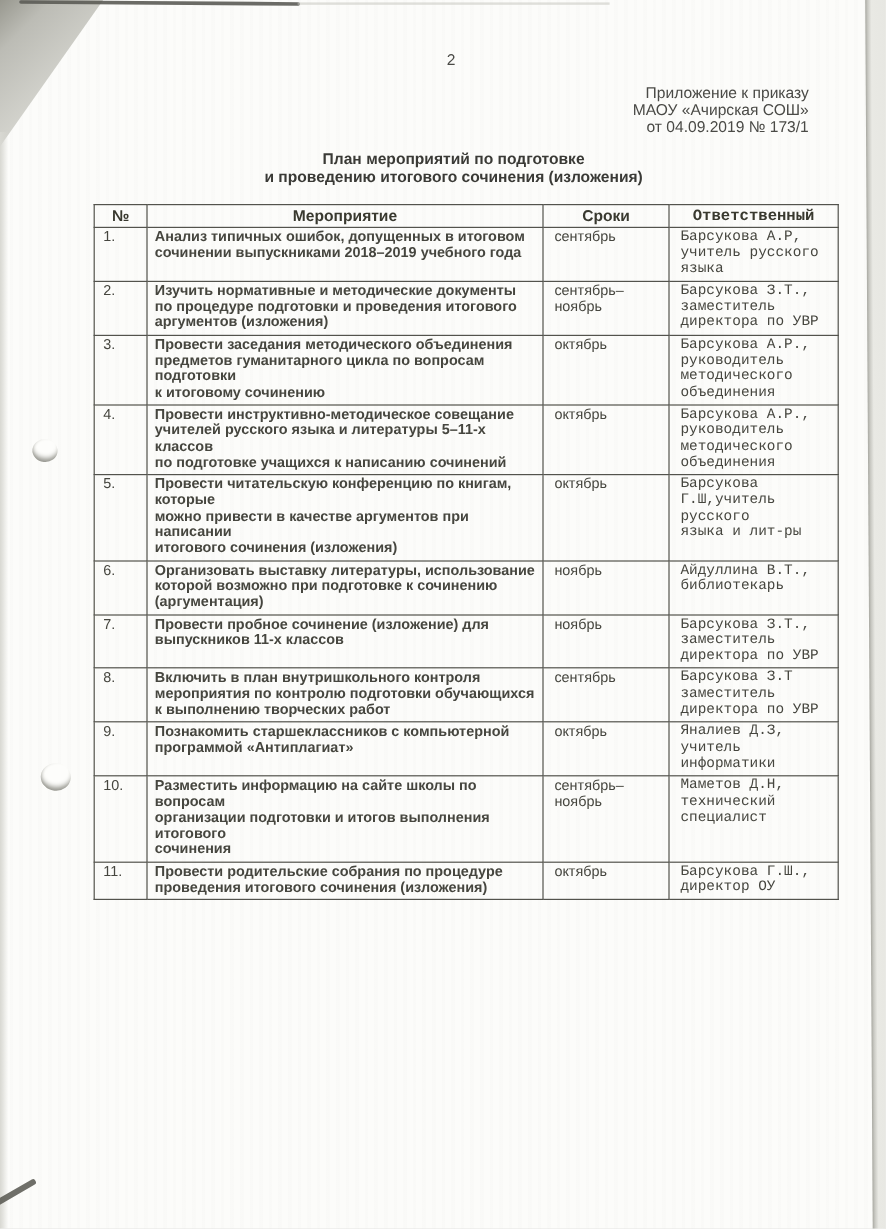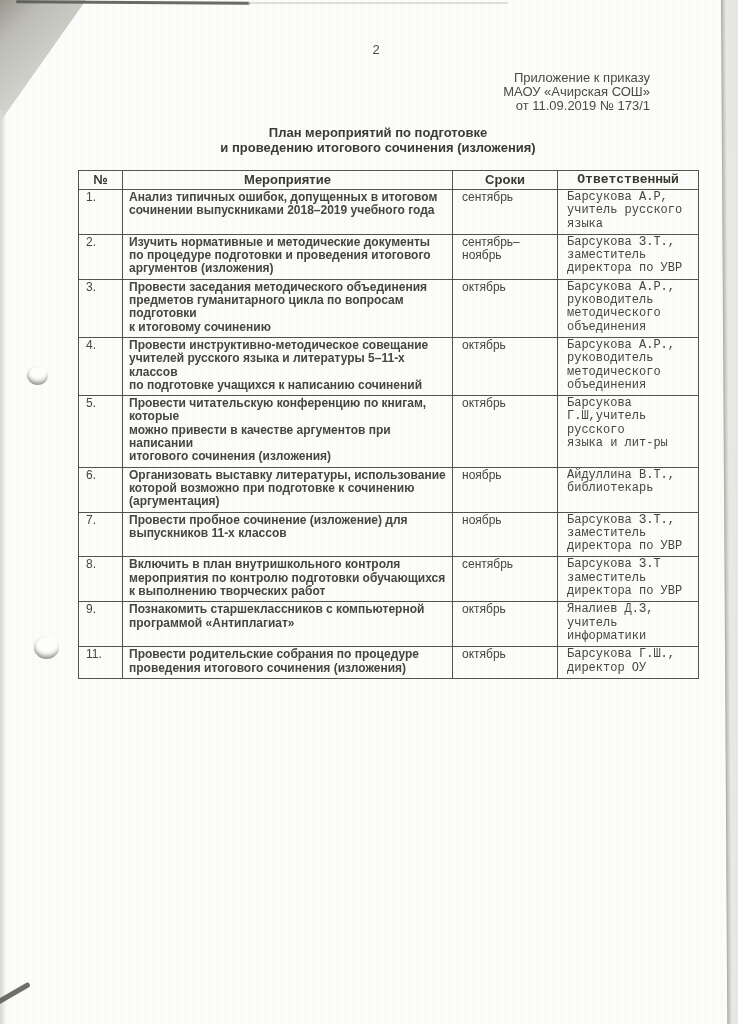--- a/index.html
+++ b/index.html
@@ -43,21 +43,21 @@
   .bottom-mark {
     position:absolute; left:-6px; top:991px; width:38px; height:5px;
     background:#56564f; transform:rotate(-30deg); border-radius:2px; opacity:.85;
   }
   
   .page-number {
     position:absolute; top:42px; left:0; width:752px; text-align:center;
     font-size:13px; color:#4a4a46;
   }
   .appendix {
-    position:absolute; top:71px; right:88px; text-align:right;
+    position:absolute; top:71px; right:64px; text-align:right;
     font-size:13px; line-height:13.8px; color:#4a4a46;
   }
   .doc-title {
     position:absolute; top:126px; left:0; width:756px; text-align:center;
     font-weight:bold; font-size:13px; line-height:14.5px; color:#3a3a36;
   }
   
   table.plan-table {
     position:absolute; left:78px; top:170px; width:600px;
     border-collapse:collapse; table-layout:fixed;
@@ -91,21 +91,21 @@
   <div class="left-edge-shade"></div>
   <div class="hole hole1"></div>
   <div class="hole hole2"></div>
   <div class="bottom-mark"></div>
 
   <div class="page-number">2</div>
 
   <div class="appendix">
     <div>Приложение к приказу</div>
     <div>МАОУ «Ачирская СОШ»</div>
-    <div>от 11.09.2019 № 173/1</div>
+    <div>от 04.09.2019 № 173/1</div>
   </div>
 
   <div class="doc-title">
     <div>План мероприятий по подготовке</div>
     <div>и проведению итогового сочинения (изложения)</div>
   </div>
 
   <table class="plan-table">
     <thead>
       <tr>
@@ -199,20 +199,31 @@
         <tr>
           <td class="c0">9.</td>
           <td class="c1">Познакомить старшеклассников с компьютерной
 программой «Антиплагиат»</td>
           <td class="c2">октябрь</td>
           <td class="c3">Яналиев Д.З,
 учитель
 информатики</td>
         </tr>
         <tr>
+          <td class="c0">10.</td>
+          <td class="c1">Разместить информацию на сайте школы по вопросам
+организации подготовки и итогов выполнения итогового
+сочинения</td>
+          <td class="c2">сентябрь–
+ноябрь</td>
+          <td class="c3">Маметов Д.Н,
+технический
+специалист</td>
+        </tr>
+        <tr>
           <td class="c0">11.</td>
           <td class="c1">Провести родительские собрания по процедуре
 проведения итогового сочинения (изложения)</td>
           <td class="c2">октябрь</td>
           <td class="c3">Барсукова Г.Ш.,
 директор ОУ</td>
         </tr>
       </tbody>
   </table>
 

